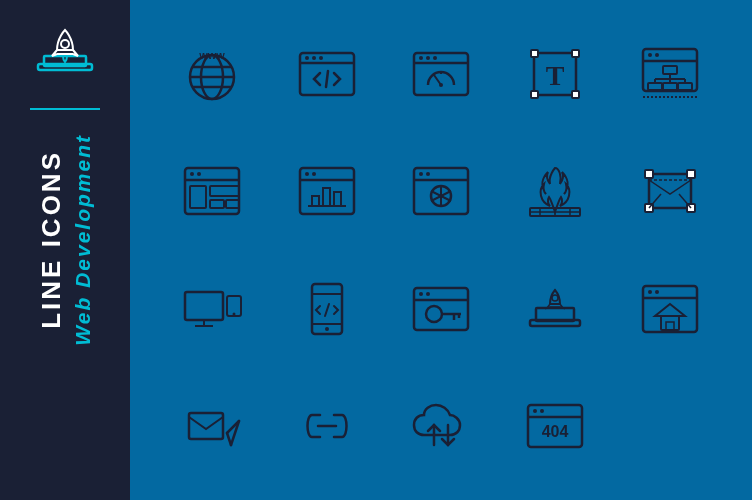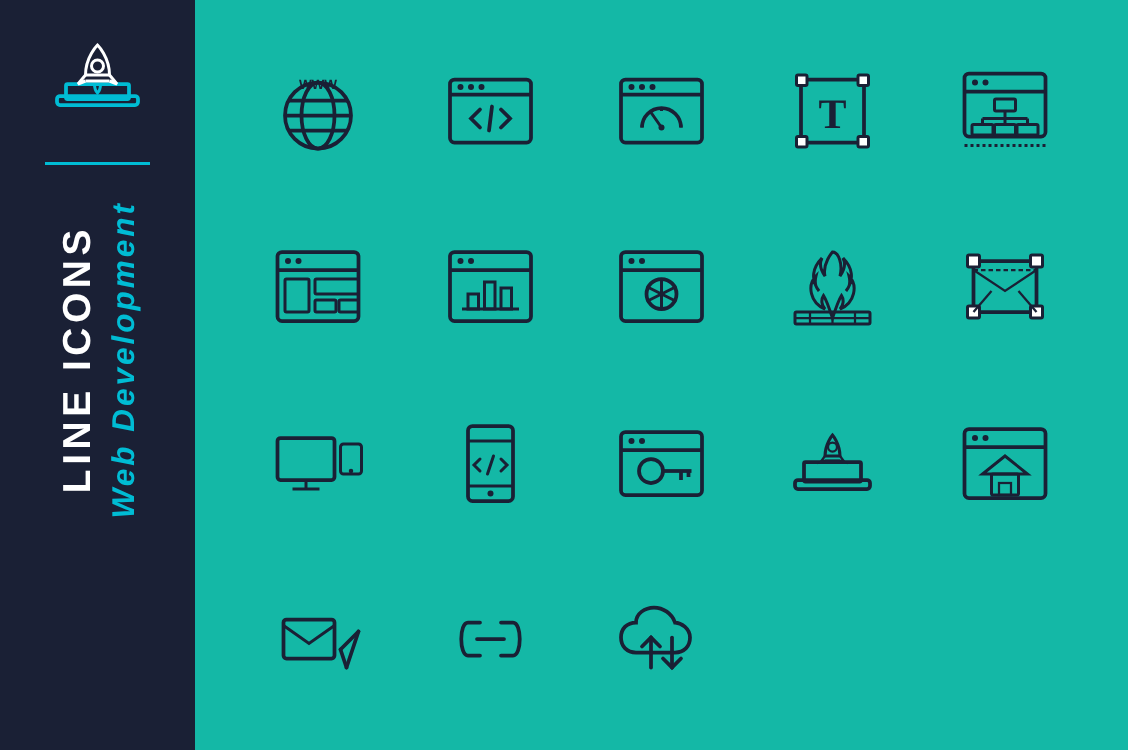--- a/index.html
+++ b/index.html
@@ -69,21 +69,21 @@
       display: flex;
       flex-direction: row;
       align-items: center;
       justify-content: center;
       gap: 8px;
       margin-top: 10px;
     }
 
     .main-content {
       flex: 1;
-      background: #14b8a6;
+      background: #0369a1;
       display: flex;
       flex-direction: column;
       justify-content: center;
       padding: 20px 30px;
     }
 
     .icons-grid {
       display: grid;
       grid-template-columns: repeat(5, 1fr);
       grid-template-rows: repeat(4, 1fr);
@@ -377,15 +377,24 @@
         <path d="M18 44 C12 44 8 40 8 34 C8 28 12 24 18 24 C18 18 24 14 30 14 C36 14 42 18 44 24 C48 24 54 28 54 34 C54 40 50 44 44 44 Z" stroke="#1a2035" stroke-width="2.5" fill="none"></path>
 
         <line x1="28" y1="54" x2="28" y2="34" stroke="#1a2035" stroke-width="2.5" stroke-linecap="round"></line>
         <path d="M22 40 L28 34 L34 40" stroke="#1a2035" stroke-width="2.5" stroke-linecap="round" fill="none"></path>
 
         <line x1="42" y1="34" x2="42" y2="54" stroke="#1a2035" stroke-width="2.5" stroke-linecap="round"></line>
         <path d="M36 48 L42 54 L48 48" stroke="#1a2035" stroke-width="2.5" stroke-linecap="round" fill="none"></path>
       </svg>
     </div>
 
+    <div class="icon-cell">
+      <svg viewBox="0 0 70 70" fill="none" xmlns="http://www.w3.org/2000/svg">
+        <rect x="8" y="14" width="54" height="42" rx="3" stroke="#1a2035" stroke-width="2.5"></rect>
+        <line x1="8" y1="26" x2="62" y2="26" stroke="#1a2035" stroke-width="2.5"></line>
+        <circle cx="15" cy="20" r="2" fill="#1a2035"></circle>
+        <circle cx="22" cy="20" r="2" fill="#1a2035"></circle>
+        <text x="35" y="46" text-anchor="middle" font-size="16" font-weight="bold" fill="#1a2035" font-family="Arial">404</text>
+      </svg>
+    </div>
 
   </div>
 </div>
 
 </body></html>

